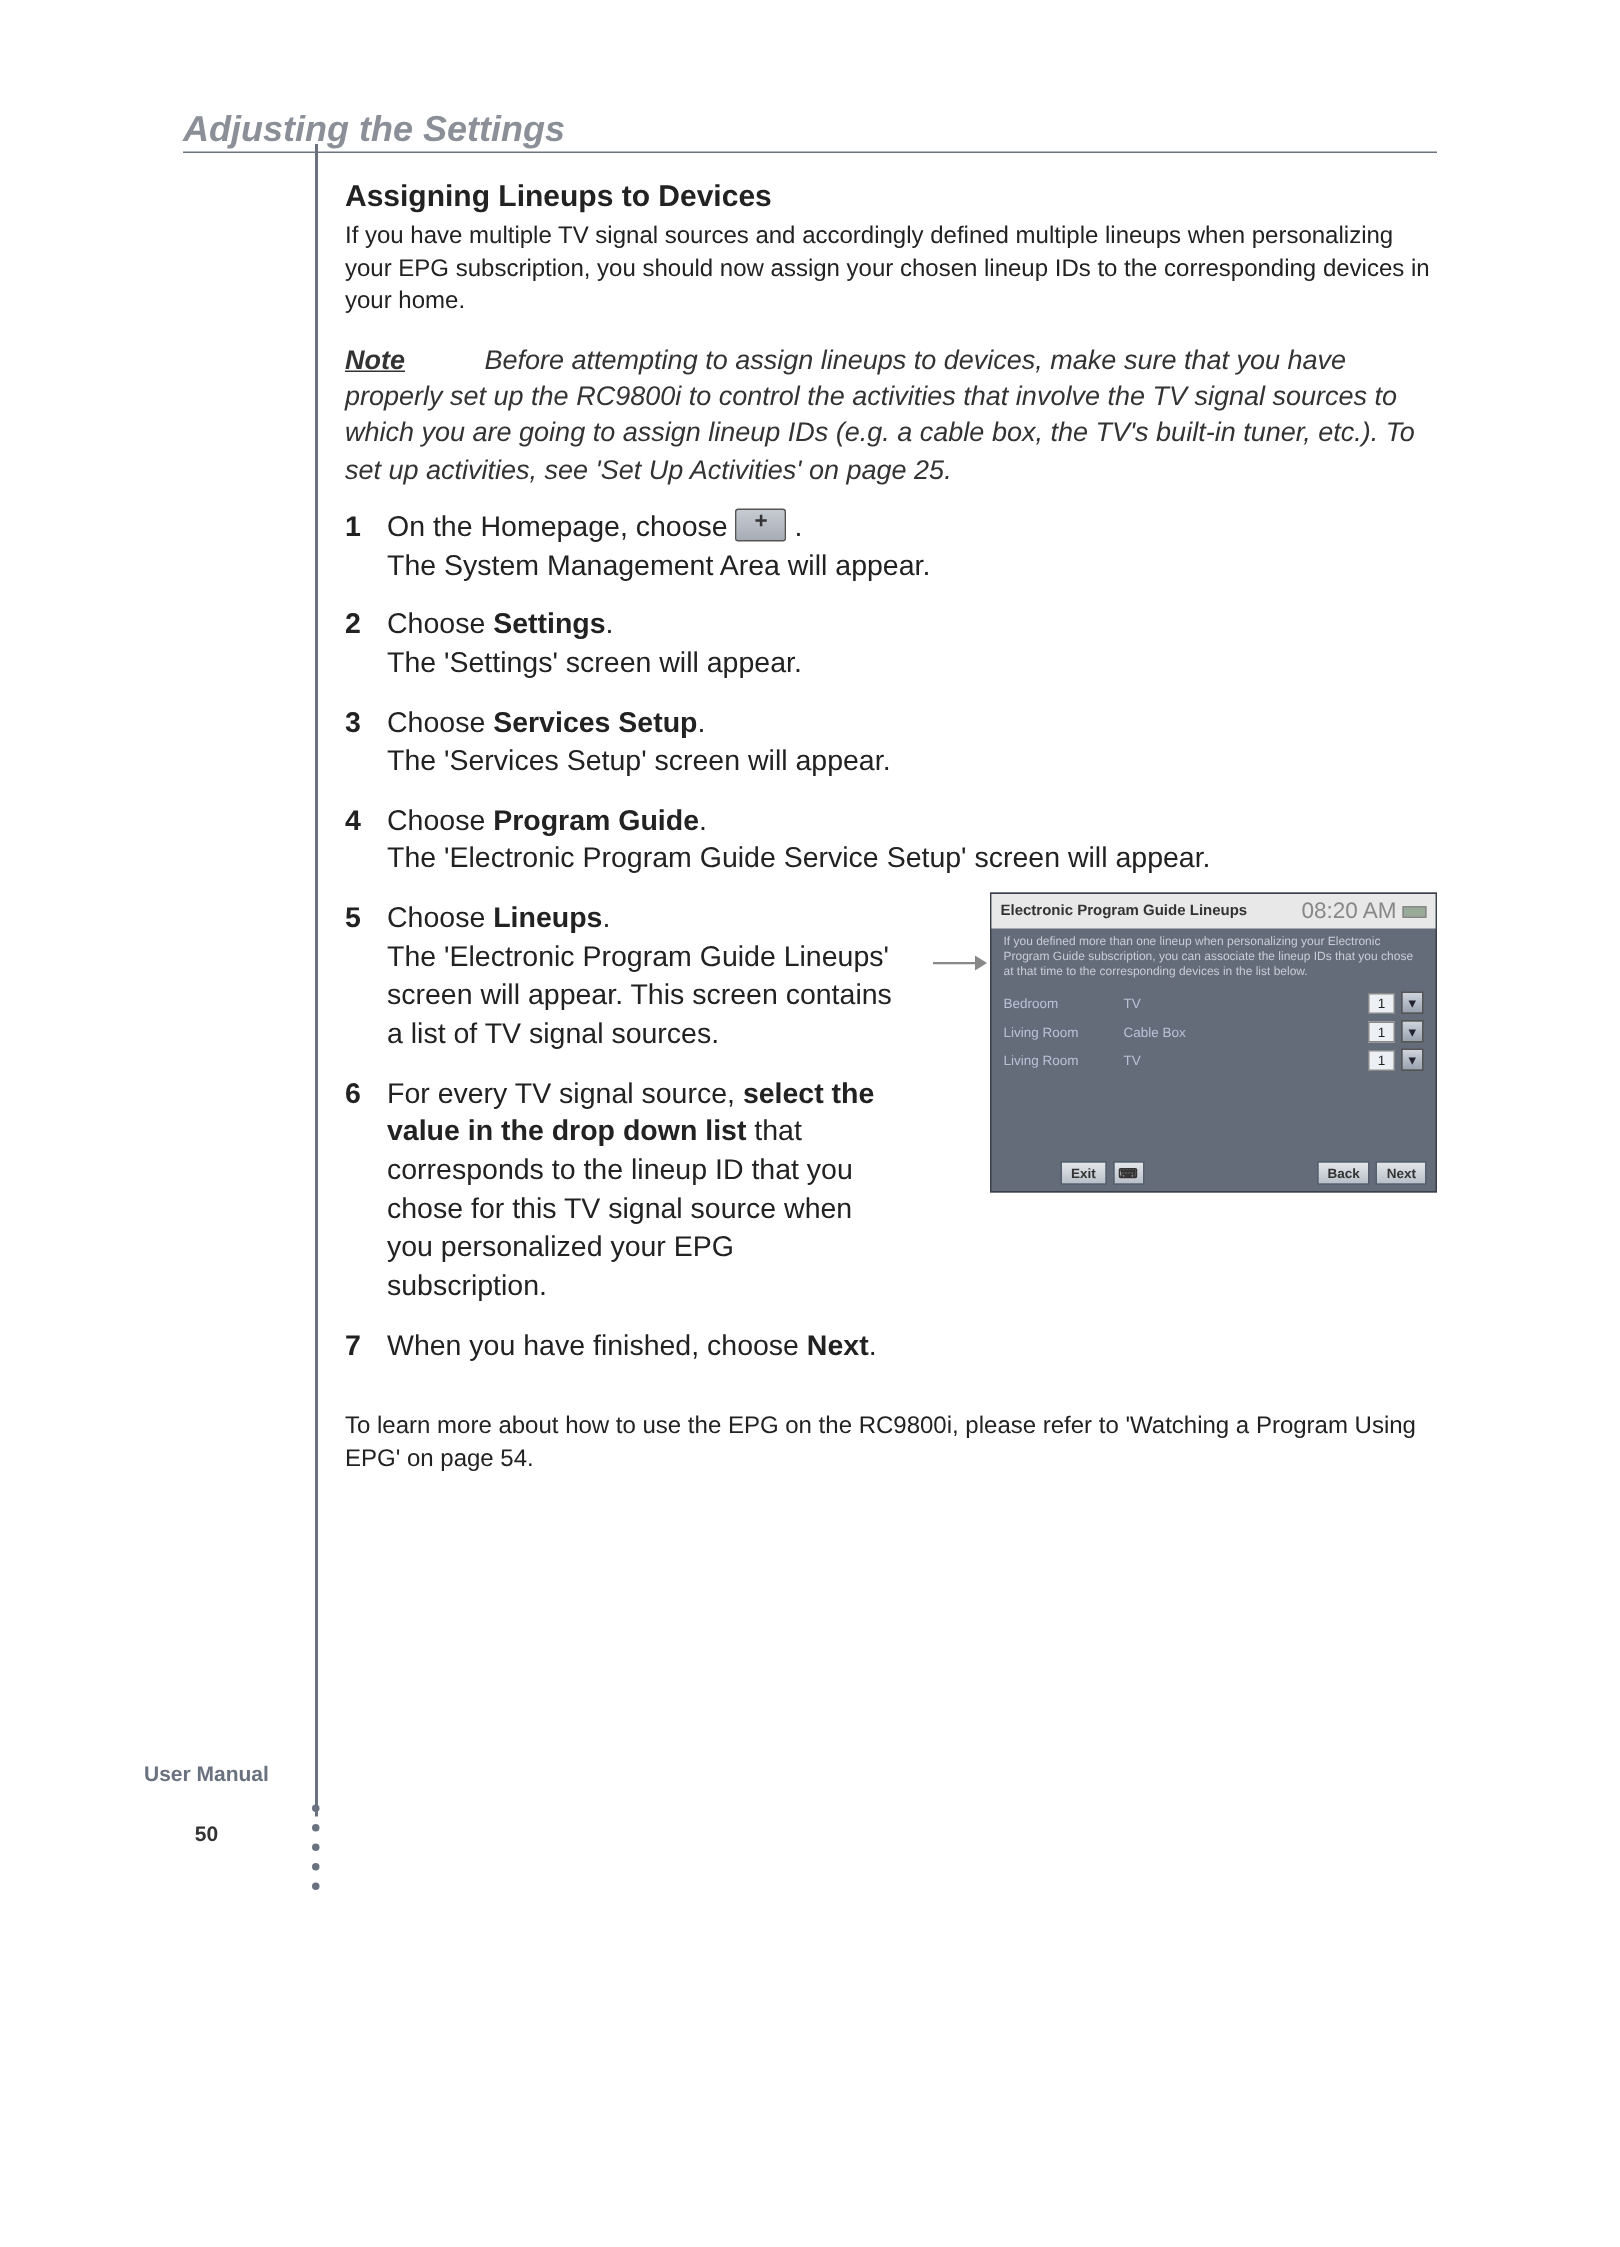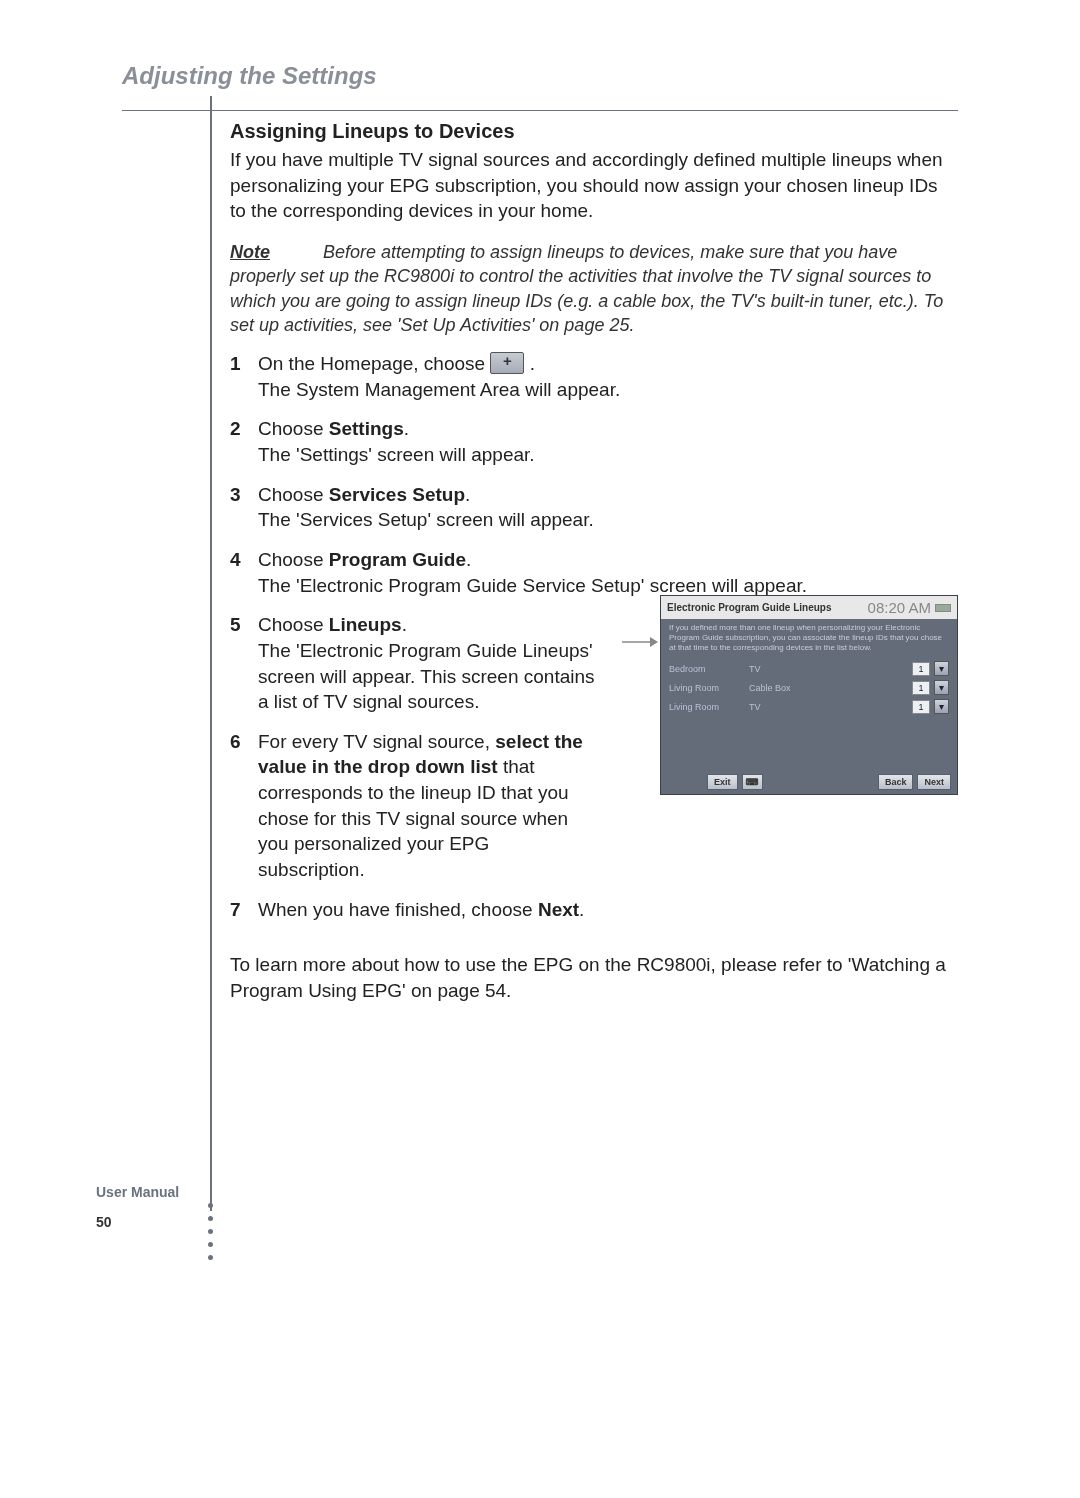--- a/index.html
+++ b/index.html
@@ -6,25 +6,25 @@
     body {
       font-family: Arial, Helvetica, sans-serif;
       background: #fff;
       width: 1080px;
       height: 1498px;
       position: relative;
       color: #222;
     }
     .page-header {
       position: absolute;
-      top: 62px;
+      top: 73px;
       left: 122px;
       right: 122px;
       border-bottom: 1.5px solid #6a7280;
-      padding-bottom: 20px;
+      padding-bottom: 0;
     }
     .running-title {
       font-size: 24px;
       font-style: italic;
       font-weight: bold;
       color: #8a8f98;
     }
     .content {
       position: absolute;
       top: 110px;
@@ -40,21 +40,21 @@
       background: #6a7280;
     }
     .subheading {
       font-size: 20px;
       font-weight: bold;
       color: #222;
       margin-top: 10px;
       margin-bottom: 4px;
     }
     .para {
-      font-size: 19px;
+      font-size: 16px;
       line-height: 1.35;
       color: #222;
     }
     .note-block {
       margin-top: 16px;
       margin-bottom: 4px;
       font-style: italic;
       font-size: 18px;
       line-height: 1.35;
       color: #333;
@@ -199,21 +199,22 @@
       color: #333;
       font-weight: bold;
     }
     .ss-btn.small { padding: 2px 3px; }
     .footer {
       position: absolute;
       left: 96px;
       bottom: 268px;
       display: flex;
       flex-direction: column;
-      gap: 14px;
+      gap: 24px;
+      text-align: center;
     }
     .footer-label {
       font-size: 14px;
       font-weight: bold;
       color: #6a7280;
     }
     .footer-page {
       font-size: 14px;
       font-weight: bold;
       color: #333;

